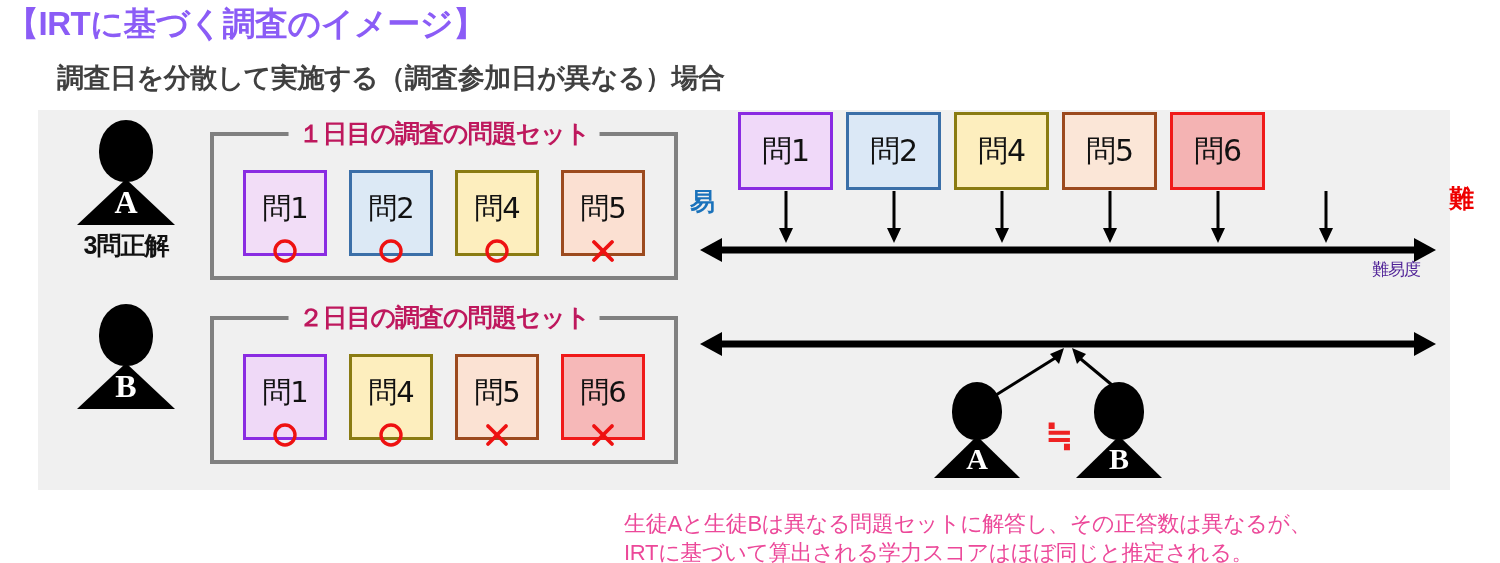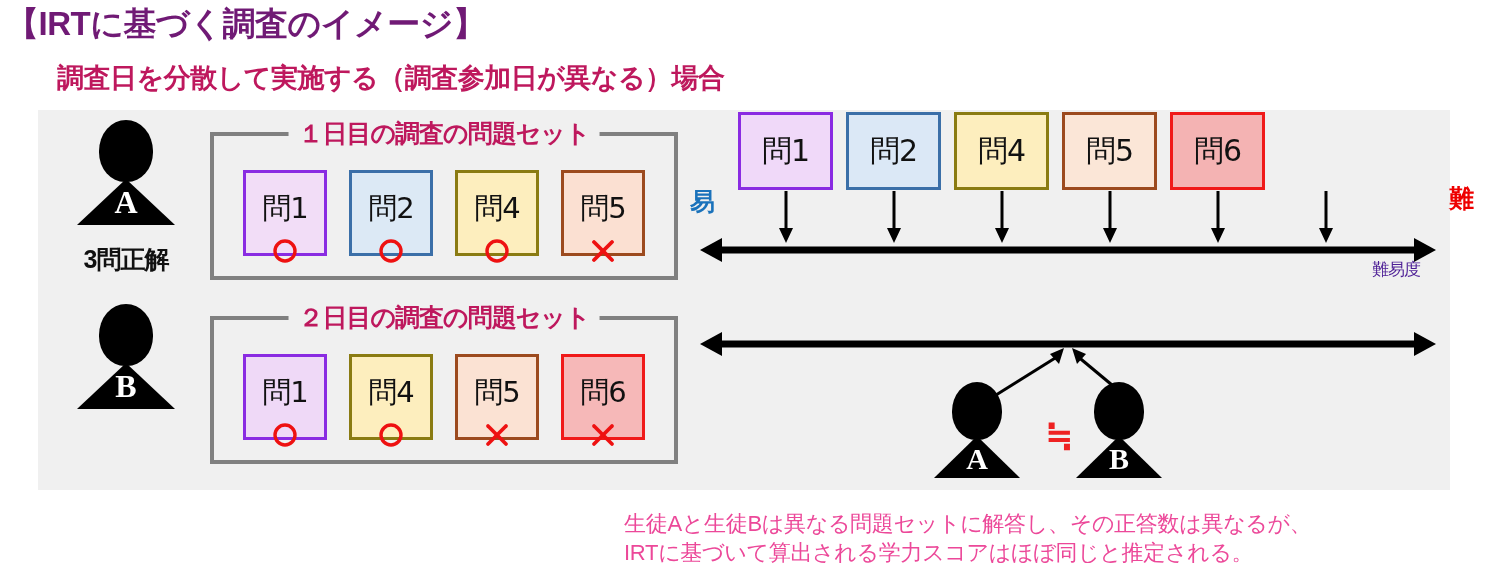--- a/index.html
+++ b/index.html
@@ -42,21 +42,21 @@
     letter-spacing: 3px;
     white-space: nowrap;
     font-family: "DejaVu Sans", sans-serif;
   }
   .subtitle {
     position: absolute;
     left: 57px;
     top: 60px;
     font-size: 27px;
     font-weight: bold;
-    color: #be185d;
+    color: #404040;
     letter-spacing: -0.5px;
     white-space: nowrap;
   }
 
   
   .panel {
     position: absolute;
     left: 38px;
     top: 110px;
     width: 1412px;
@@ -107,21 +107,21 @@
     bottom: 4px;
     text-align: center;
     color: #ffffff;
     font-size: 32px;
     font-weight: bold;
     font-family: "Liberation Serif", serif;
     z-index: 3;
     text-shadow: 0 0 2px rgba(0,0,0,.6);
   }
   .student .score {
-    margin-top: 18px;
+    margin-top: 4px;
     font-size: 25px;
     font-weight: bold;
     color: #111;
     letter-spacing: -1px;
   }
 
   
   .set-frame {
     position: absolute;
     border: 4px solid #808080;
@@ -316,21 +316,21 @@
     white-space: pre-line;
   }
 
   svg { display: block; overflow: visible; }
 </style>
 </head>
 <body>
 
 <div class="root">
 
-  <div class="main-title" style="color: #701a75;">【IRTに基づく調査のイメージ】</div>
+  <div class="main-title" style="color: #8b5cf6;">【IRTに基づく調査のイメージ】</div>
   <div class="subtitle">調査日を分散して実施する（調査参加日が異なる）場合</div>
 
   <div class="panel">
 
     <div class="student a">
       <div class="person">
         <div class="head"></div>
         <div class="body"></div>
         <div class="pletter">A</div>
       </div>

